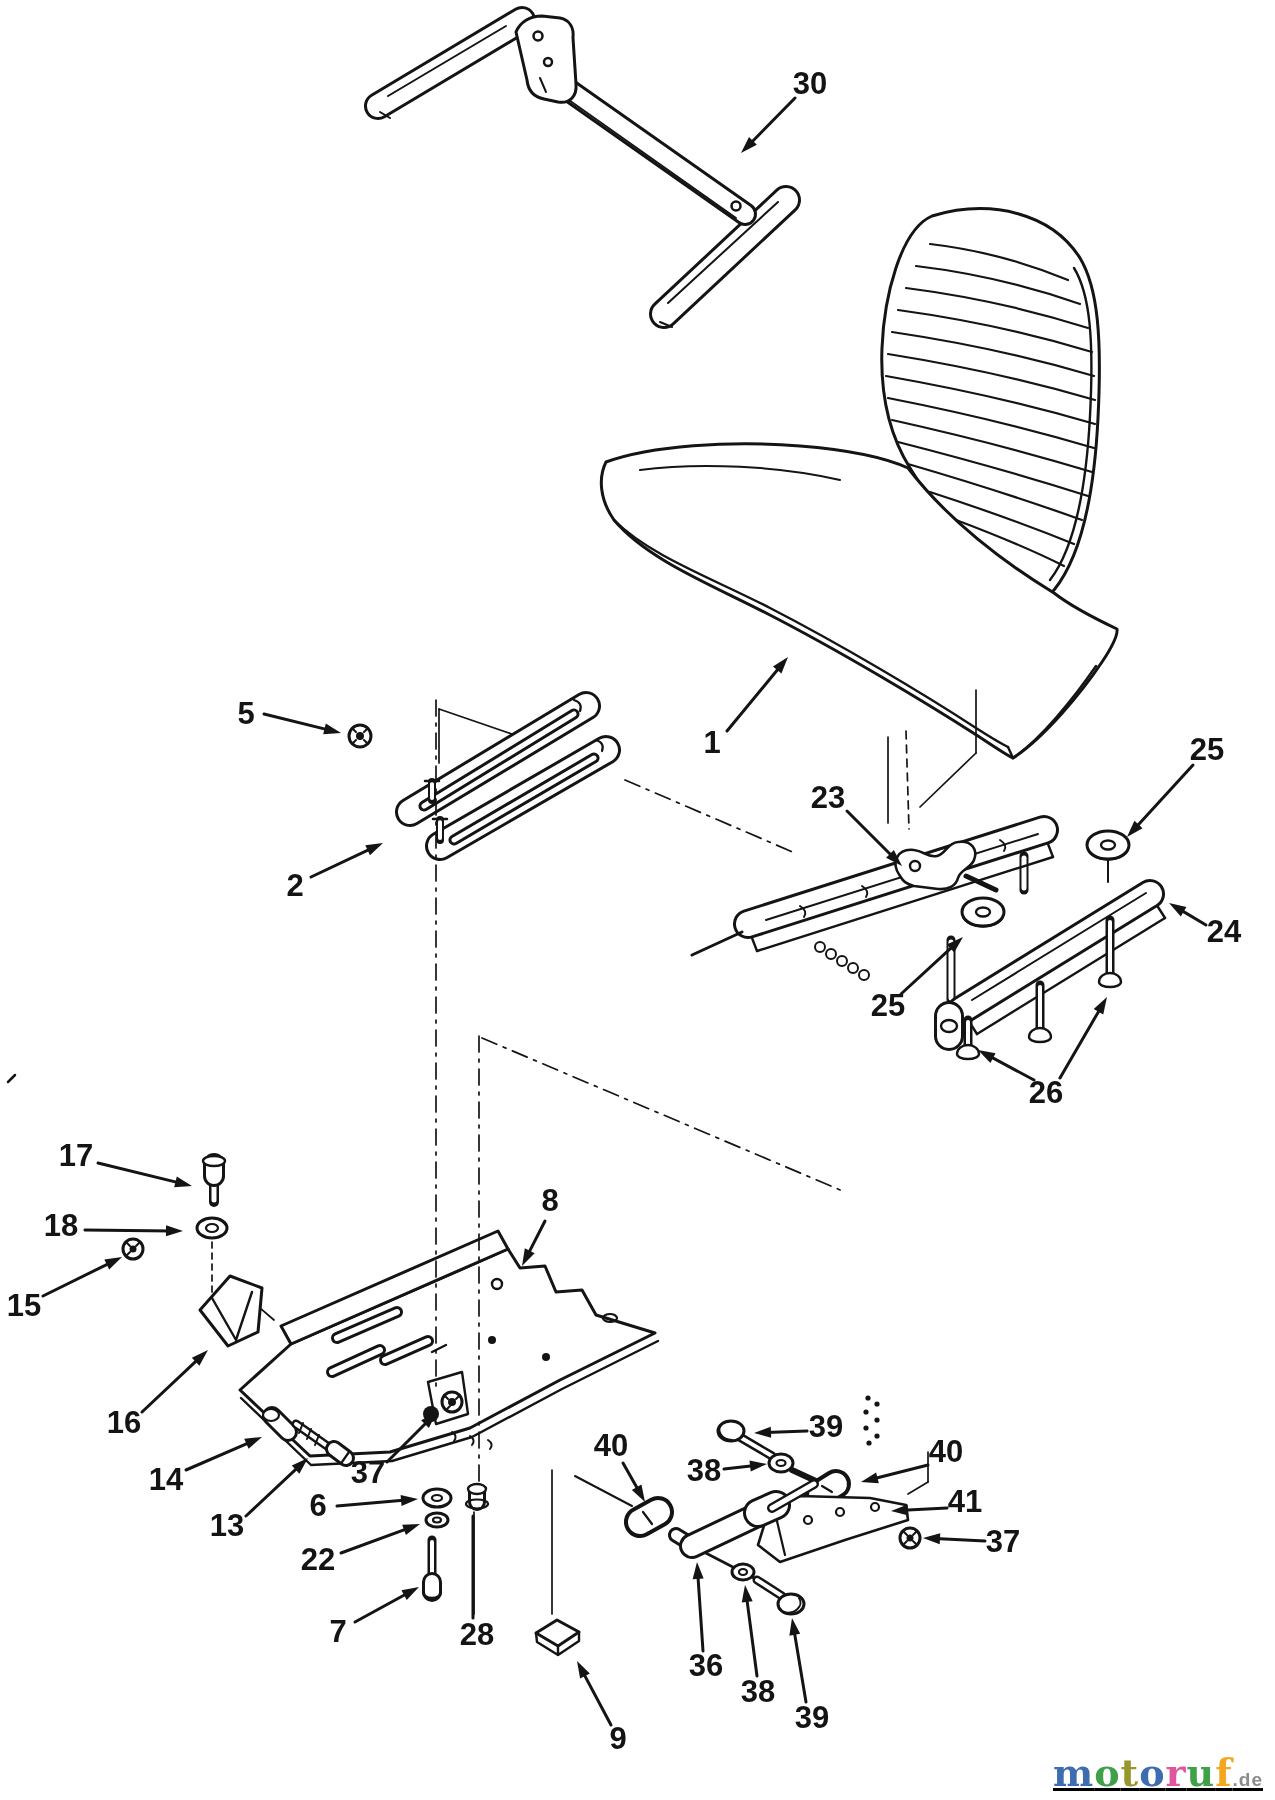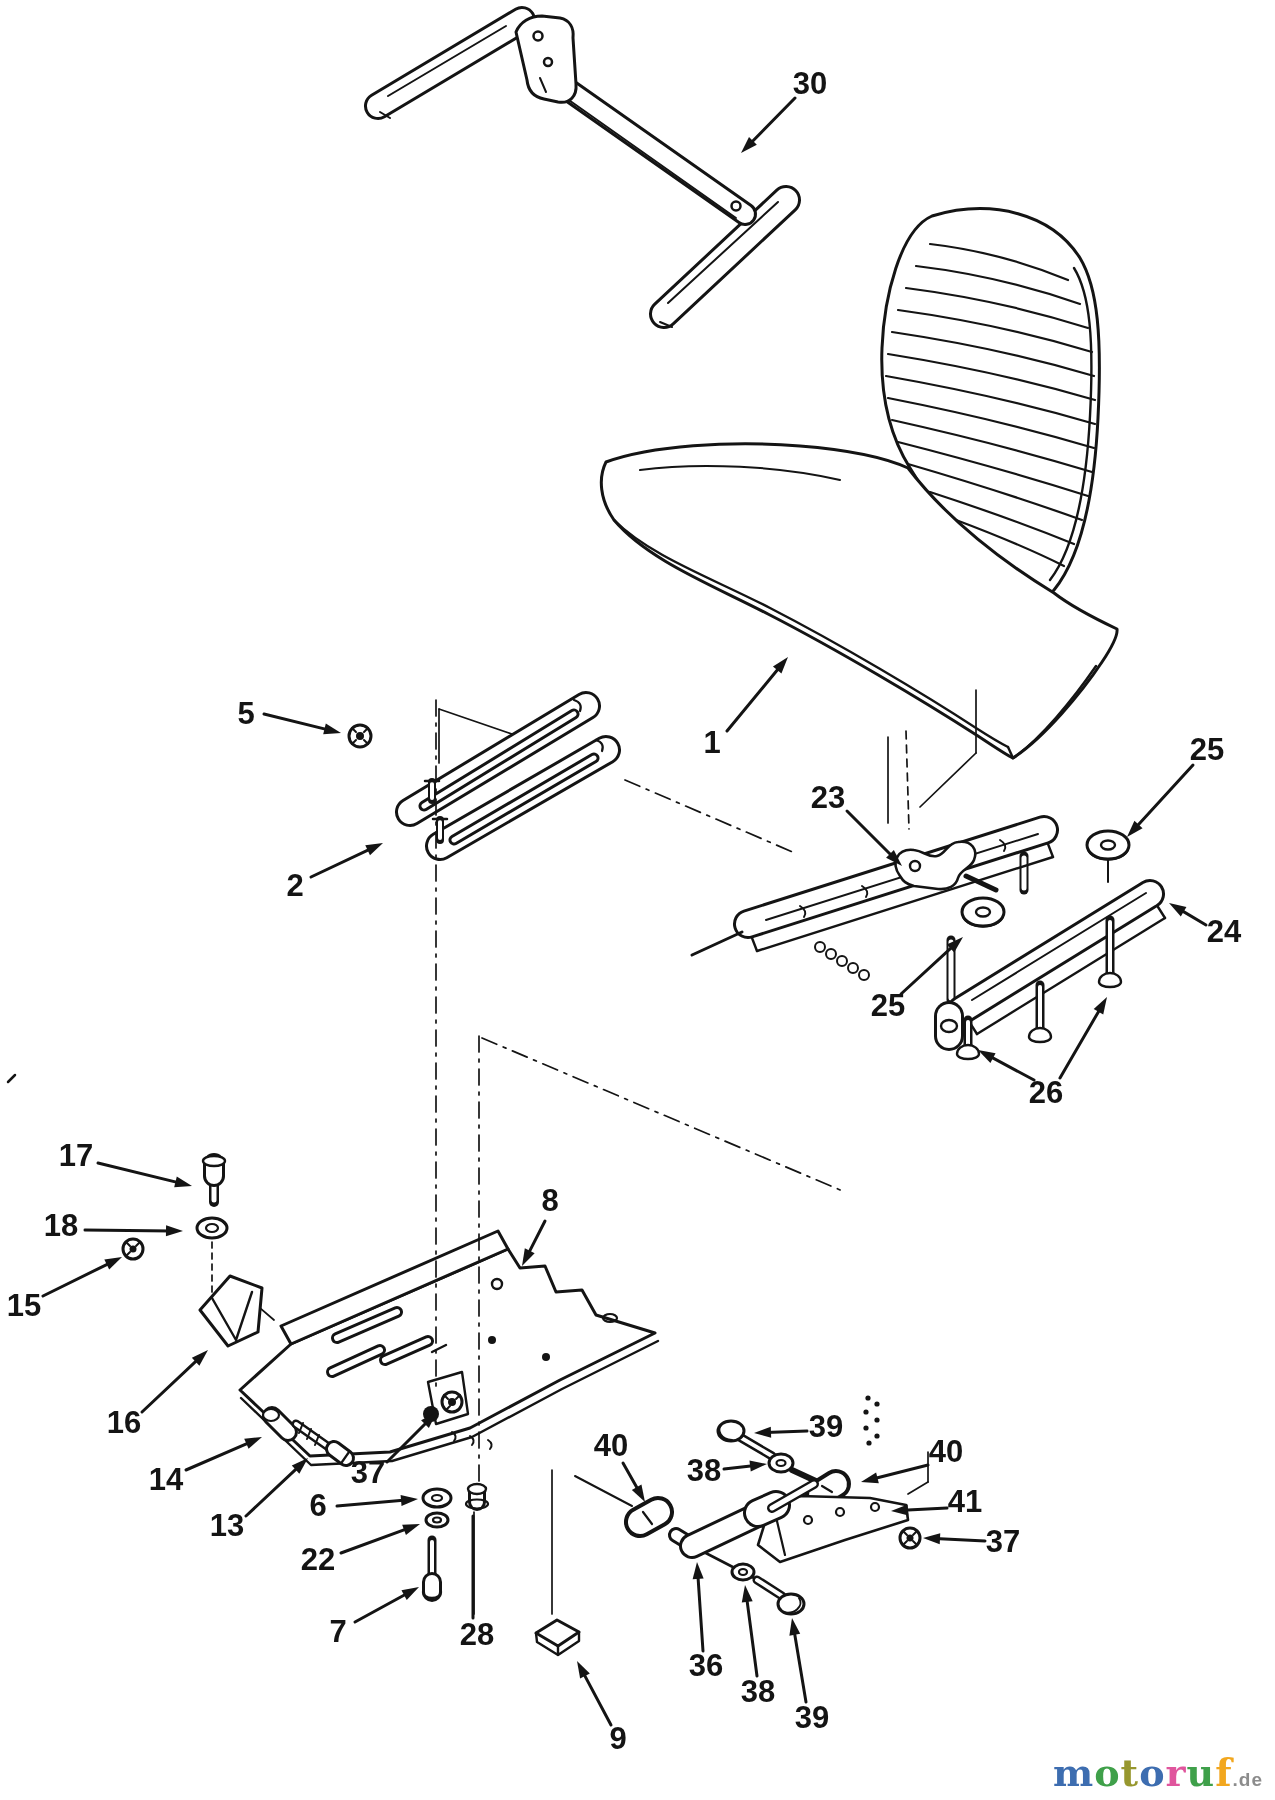--- a/index.html
+++ b/index.html
@@ -1,20 +1,20 @@
 <!DOCTYPE html>
 <html><head>
 <meta charset="utf-8">
 <style>
   html,body{margin:0;padding:0;background:#fff;}
   .page{position:relative;width:1275px;height:1800px;background:#fff;overflow:hidden;
         font-family:"Liberation Sans",sans-serif;}
   svg{position:absolute;left:0;top:0;}
   .wm{position:absolute;right:12px;bottom:8px;font-family:"DejaVu Serif",serif;
-      font-weight:bold;font-size:38px;letter-spacing:1px;line-height:1;}
+      font-weight:bold;font-size:38px;letter-spacing:1px;line-height:1;text-decoration:underline;}
   .wm .suf{font-size:19px;font-weight:bold;color:#8c8c8c;font-family:"Liberation Sans",sans-serif;}
 </style>
 </head>
 <body>
 
 <div class="page">
 <svg width="1275" height="1800" viewBox="0 0 1275 1800" fill="none" stroke="#141414" stroke-width="3" stroke-linecap="round" stroke-linejoin="round">
 
   <g>
 

